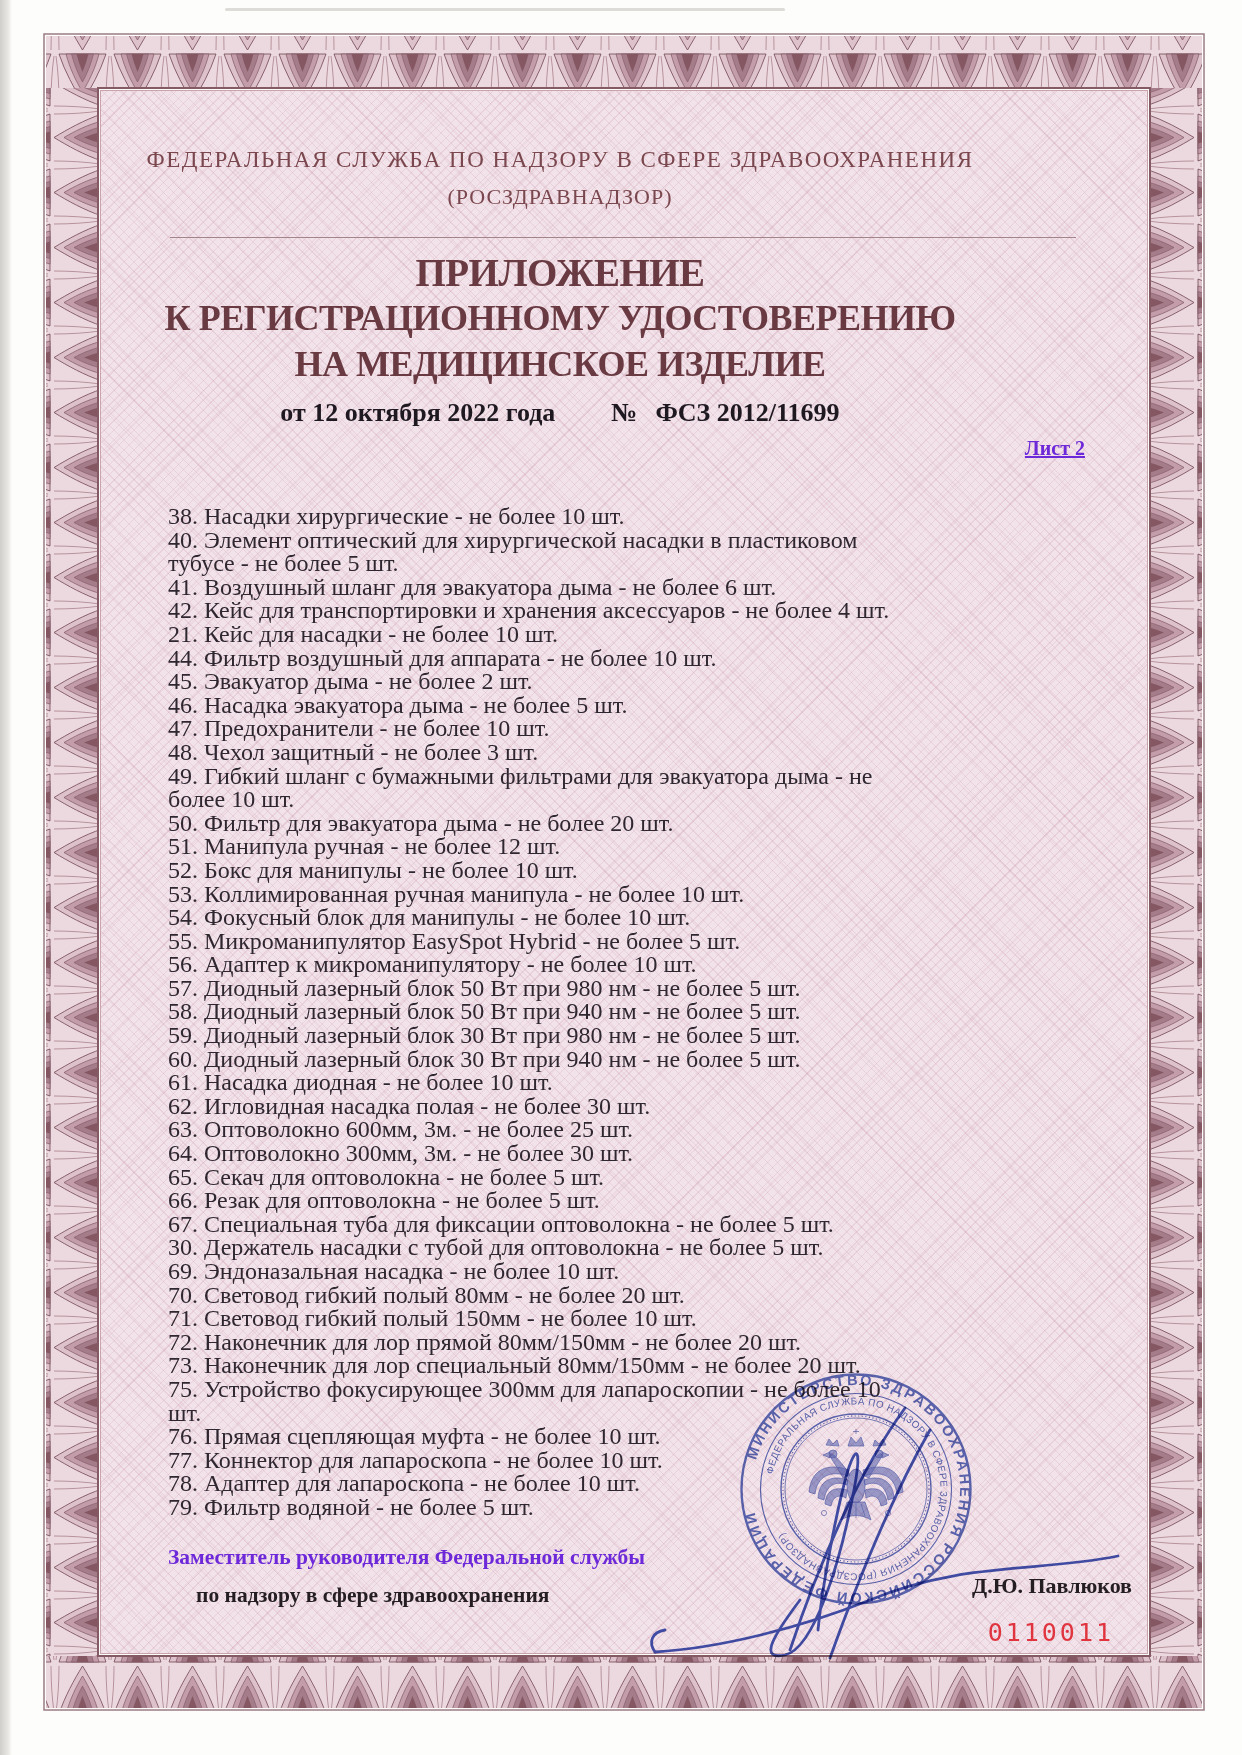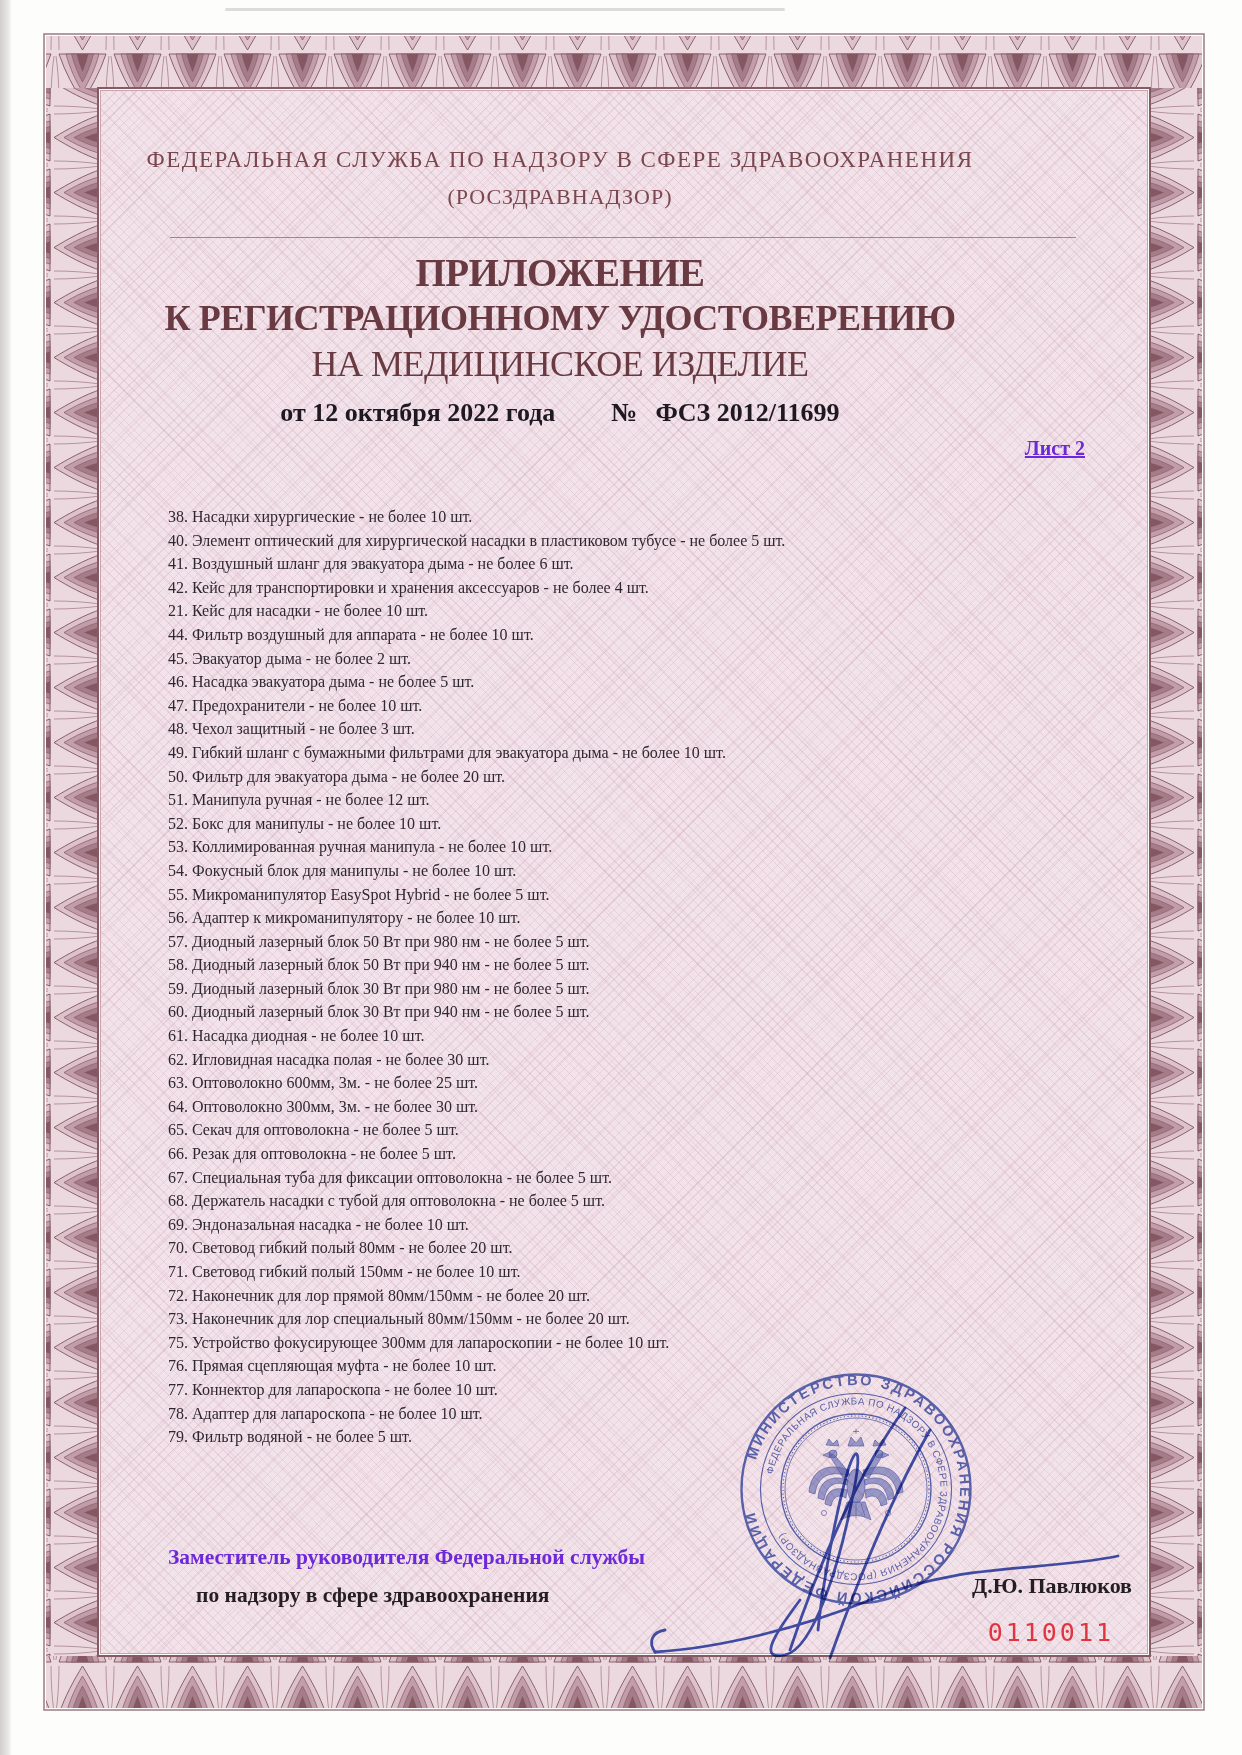--- a/index.html
+++ b/index.html
@@ -32,30 +32,30 @@
   .agency1{left:140px;top:147px;width:840px;text-align:center;
     font-size:23px;letter-spacing:1.5px;color:#7b474e;z-index:3;}
   .agency2{left:140px;top:184px;width:840px;text-align:center;
     font-size:22px;letter-spacing:1px;color:#7b474e;z-index:3;}
   .head-rule{left:170px;top:237px;width:906px;height:1px;background:#a4848b;z-index:3;}
   .title1{left:140px;top:250px;width:840px;text-align:center;
     font-size:39px;font-weight:bold;color:#693a42;letter-spacing:-.5px;z-index:3;}
   .title2{left:140px;top:297px;width:840px;text-align:center;
     font-size:36px;font-weight:bold;color:#693a42;letter-spacing:-.5px;z-index:3;}
   .title3{left:140px;top:343px;width:840px;text-align:center;
-    font-size:36px;font-weight:normal;color:#693a42;letter-spacing:-.5px;z-index:3;}
+    font-size:36px;font-weight:bold;color:#693a42;letter-spacing:-.5px;z-index:3;}
   .dateline{left:140px;top:398px;width:840px;display:flex;justify-content:center;
     align-items:baseline;font-size:26px;font-weight:bold;color:#1e1820;z-index:3;}
   .dateline .gap1{display:inline-block;width:56px;}
   .dateline .gap2{display:inline-block;width:18px;}
   .sheet{right:157px;top:437px;font-size:20px;font-weight:bold;color:#6d28d9;z-index:3;text-decoration:underline;}
 
   
   .items{left:168px;top:505px;width:742px;z-index:3;
-    font-size:16px;line-height:23.6px;color:#2f2730;}
+    font-size:24px;line-height:23.6px;color:#2f2730;}
   .list-item{margin:0;}
 
   
   .sig1{left:168px;top:1545px;font-size:21.5px;font-weight:bold;color:#6d28d9;z-index:3;}
   .sig2{left:168px;top:1583px;font-size:21.5px;font-weight:bold;color:#241d22;z-index:3;margin-left:28px;}
   .sig-name{right:110px;top:1573px;font-size:22px;font-weight:bold;color:#241d22;z-index:3;}
   .form-no{right:128px;top:1618px;font-size:25px;letter-spacing:3px;color:#e0353f;
     font-family:"DejaVu Sans Mono","Liberation Mono",monospace;z-index:3;}
 
   
@@ -154,21 +154,21 @@
     <div class="list-item">58. Диодный лазерный блок 50 Вт при 940 нм - не более 5 шт.</div>
     <div class="list-item">59. Диодный лазерный блок 30 Вт при 980 нм - не более 5 шт.</div>
     <div class="list-item">60. Диодный лазерный блок 30 Вт при 940 нм - не более 5 шт.</div>
     <div class="list-item">61. Насадка диодная - не более 10 шт.</div>
     <div class="list-item">62. Игловидная насадка полая - не более 30 шт.</div>
     <div class="list-item">63. Оптоволокно 600мм, 3м. - не более 25 шт.</div>
     <div class="list-item">64. Оптоволокно 300мм, 3м. - не более 30 шт.</div>
     <div class="list-item">65. Секач для оптоволокна - не более 5 шт.</div>
     <div class="list-item">66. Резак для оптоволокна - не более 5 шт.</div>
     <div class="list-item">67. Специальная туба для фиксации оптоволокна - не более 5 шт.</div>
-    <div class="list-item">68. Держатель насадки с тубой для оптоволокна - не более 5 шт.</div>
+    <div class="list-item">30. Держатель насадки с тубой для оптоволокна - не более 5 шт.</div>
     <div class="list-item">69. Эндоназальная насадка - не более 10 шт.</div>
     <div class="list-item">70. Световод гибкий полый 80мм - не более 20 шт.</div>
     <div class="list-item">71. Световод гибкий полый 150мм - не более 10 шт.</div>
     <div class="list-item">72. Наконечник для лор прямой 80мм/150мм - не более 20 шт.</div>
     <div class="list-item">73. Наконечник для лор специальный 80мм/150мм - не более 20 шт.</div>
     <div class="list-item">75. Устройство фокусирующее 300мм для лапароскопии - не более 10 шт.</div>
     <div class="list-item">76. Прямая сцепляющая муфта - не более 10 шт.</div>
     <div class="list-item">77. Коннектор для лапароскопа - не более 10 шт.</div>
     <div class="list-item">78. Адаптер для лапароскопа - не более 10 шт.</div>
     <div class="list-item">79. Фильтр водяной - не более 5 шт.</div>

